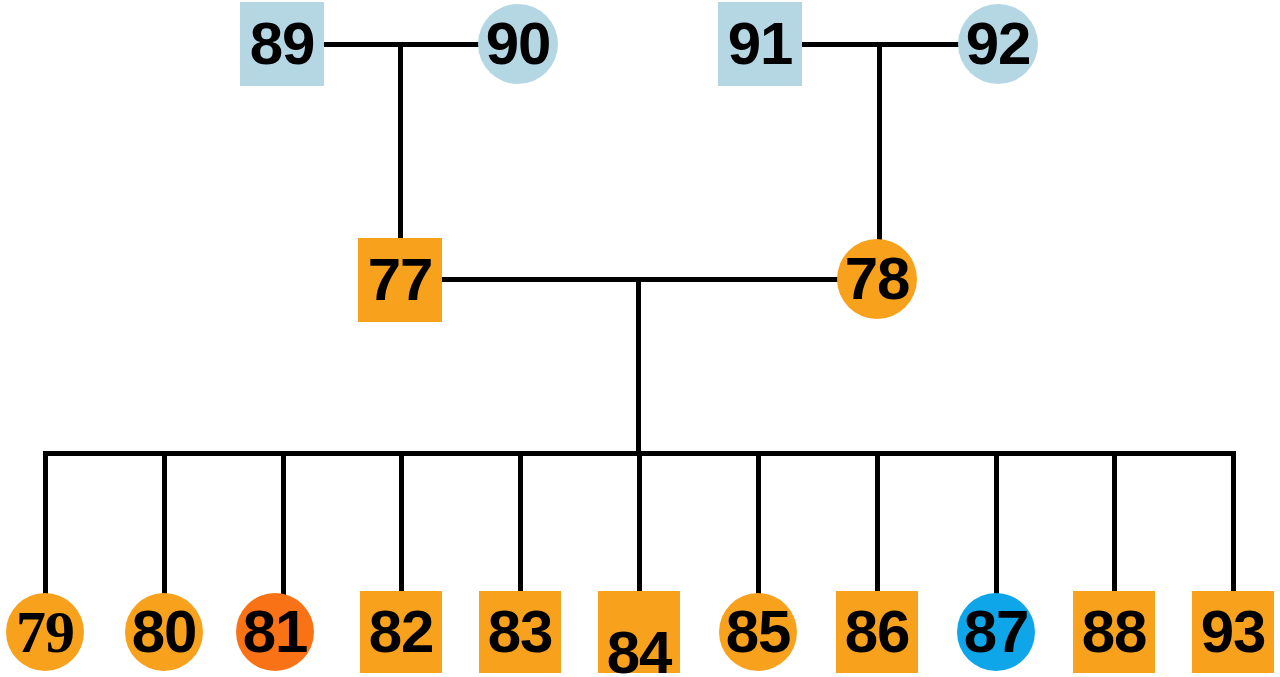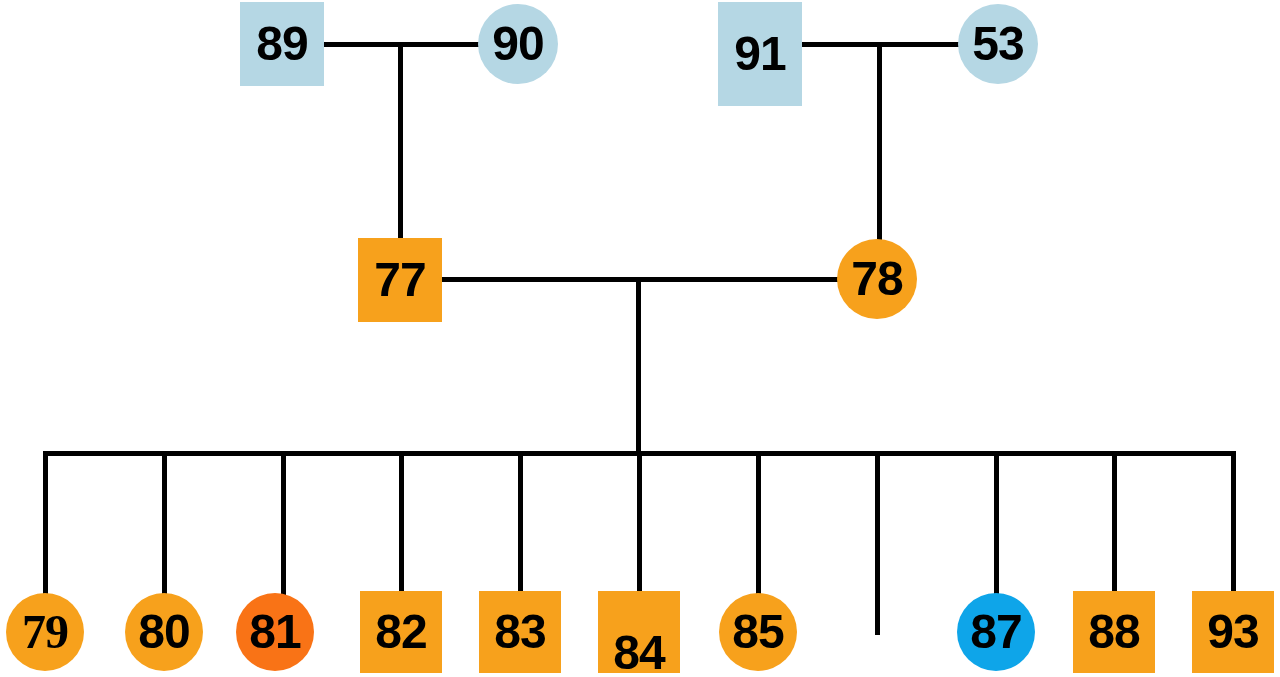--- a/index.html
+++ b/index.html
@@ -29,21 +29,21 @@
   .node {
     position: absolute;
     display: flex;
     align-items: center;
     justify-content: center;
     box-sizing: border-box;
   }
   .node.circle { border-radius: 50%; }
   .node-label {
     font-weight: bold;
-    font-size: 48px;
+    font-size: 60px;
     line-height: 1;
     color: #000000;
     letter-spacing: -1px;
   }
 </style>
 </head>
 <body>
 
 <div class="stage">
   <div class="layer" id="lines-layer">
@@ -66,25 +66,25 @@
       <div class="pline" style="left: 1111.5px; top: 450.5px; width: 5px; height: 184px; background: rgb(0, 0, 0);"></div>
       <div class="pline" style="left: 1230.5px; top: 450.5px; width: 5px; height: 184px; background: rgb(0, 0, 0);"></div>
     </div>
   <div class="layer" id="nodes-layer">
       <div class="node square" style="left: 240px; top: 2px; width: 84px; height: 84px; background: rgb(181, 215, 228);">
         <span class="node-label" style="color: rgb(0, 0, 0);">89</span>
       </div>
       <div class="node circle" style="left: 478px; top: 4px; width: 80px; height: 80px; background: rgb(181, 215, 228);">
         <span class="node-label" style="color: rgb(0, 0, 0);">90</span>
       </div>
-      <div class="node square" style="left: 718px; top: 2px; width: 84px; height: 104px; background: rgb(181, 215, 228);">
+      <div class="node square" style="left: 718px; top: 2px; width: 84px; height: 84px; background: rgb(181, 215, 228);">
         <span class="node-label" style="color: rgb(0, 0, 0);">91</span>
       </div>
       <div class="node circle" style="left: 958px; top: 4px; width: 80px; height: 80px; background: rgb(181, 215, 228);">
-        <span class="node-label" style="color: rgb(0, 0, 0);">53</span>
+        <span class="node-label" style="color: rgb(0, 0, 0);">92</span>
       </div>
       <div class="node square" style="left: 358px; top: 238px; width: 84px; height: 84px; background: rgb(247, 161, 28);">
         <span class="node-label" style="color: rgb(0, 0, 0);">77</span>
       </div>
       <div class="node circle" style="left: 837px; top: 239px; width: 80px; height: 80px; background: rgb(247, 161, 28);">
         <span class="node-label" style="color: rgb(0, 0, 0);">78</span>
       </div>
       <div class="node circle" style="left: 6px; top: 593px; width: 78px; height: 78px; background: rgb(247, 161, 28); font-family: Liberation Serif, serif;">
         <span class="node-label" style="color: rgb(0, 0, 0);">79</span>
       </div>
@@ -99,20 +99,23 @@
       </div>
       <div class="node square" style="left: 479px; top: 591px; width: 82px; height: 82px; background: rgb(247, 161, 28);">
         <span class="node-label" style="color: rgb(0, 0, 0);">83</span>
       </div>
       <div class="node square" style="left: 598px; top: 591px; width: 82px; height: 82px; background: rgb(247, 161, 28);">
         <span class="node-label" style="color: rgb(0, 0, 0); margin-top: 41px;">84</span>
       </div>
       <div class="node circle" style="left: 719px; top: 593px; width: 78px; height: 78px; background: rgb(247, 161, 28);">
         <span class="node-label" style="color: rgb(0, 0, 0);">85</span>
       </div>
+      <div class="node square" style="left: 836px; top: 591px; width: 82px; height: 82px; background: rgb(247, 161, 28);">
+        <span class="node-label" style="color: rgb(0, 0, 0);">86</span>
+      </div>
       <div class="node circle" style="left: 957px; top: 593px; width: 78px; height: 78px; background: #0ea5e9;">
         <span class="node-label" style="color: rgb(0, 0, 0);">87</span>
       </div>
       <div class="node square" style="left: 1073px; top: 591px; width: 82px; height: 82px; background: rgb(247, 161, 28); text-align: center;">
         <span class="node-label" style="color: rgb(0, 0, 0);">88</span>
       </div>
       <div class="node square" style="left: 1192px; top: 591px; width: 82px; height: 82px; background: rgb(247, 161, 28);">
         <span class="node-label" style="color: rgb(0, 0, 0);">93</span>
       </div>
     </div>

